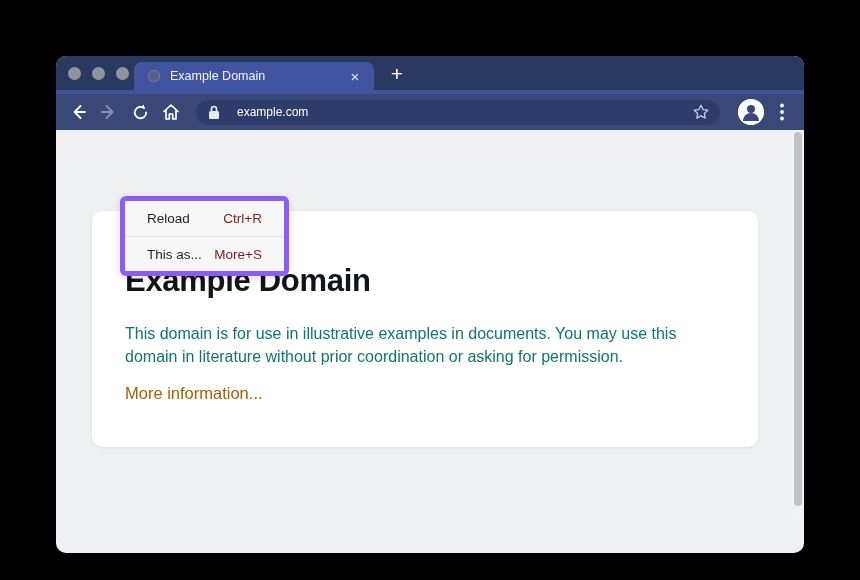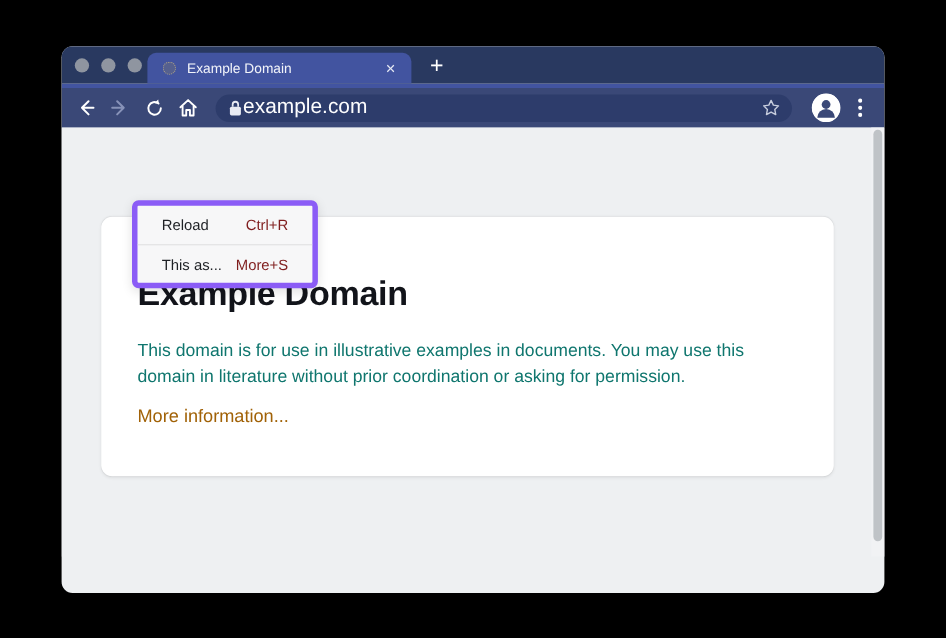--- a/index.html
+++ b/index.html
@@ -1,19 +1,19 @@
 <!DOCTYPE html>
 <html><head>
 <meta charset="utf-8">
 <style>
   * { margin: 0; padding: 0; box-sizing: border-box; }
   html, body { width: 860px; height: 580px; background: #000; overflow: hidden;
     font-family: "Liberation Sans", "DejaVu Sans", sans-serif; }
 
-  .browser-window { position: absolute; left: 56px; top: 42px; width: 748px; height: 497px;
+  .browser-window { position: absolute; left: 56px; top: 56px; width: 748px; height: 497px;
     border-radius: 10px; overflow: hidden; background: #eef0f2; }
 
   
   .tabbar { position: relative; height: 34px; background: #293960; }
   .tab-accent-line { height: 4px; background: #4254a0; }
   .traffic-lights { position: absolute; left: 12px; top: 11px; display: flex; gap: 11px; }
   .traffic-dot { width: 13px; height: 13px; border-radius: 50%; background: #8f95a0; }
   .tab { position: absolute; left: 78px; top: 6px; width: 240px; height: 28px;
     background: #4254a0; border-radius: 8px 8px 0 0; display: flex; align-items: center;
     padding: 0 10px 0 14px; }
@@ -28,21 +28,21 @@
     justify-content: center; }
 
   
   .toolbar { height: 36px; background: #3a4877; display: flex; align-items: center;
     padding: 0 10px 0 8px; }
   .nav-btn { width: 28px; height: 28px; display: flex; align-items: center;
     justify-content: center; margin-right: 3px; flex: 0 0 auto; }
   .nav-btn svg { display: block; }
   .urlbar { flex: 1 1 auto; height: 25px; margin: 0 10px 0 8px; background: #2d3c6b;
     border-radius: 13px; display: flex; align-items: center; padding: 0 10px 0 12px; }
-  .url-text { color: #fdfdfe; font-size: 19px; margin-left: 1px; flex: 1 1 auto; }
+  .url-text { color: #fdfdfe; font-size: 12px; margin-left: 17px; flex: 1 1 auto; }
   .avatar-btn { width: 26px; height: 26px; border-radius: 50%; background: #fff;
     display: flex; align-items: center; justify-content: center; overflow: hidden;
     margin: 0 6px 0 8px; flex: 0 0 auto; }
   .menu-dots-btn { width: 24px; height: 26px; display: flex; align-items: center;
     justify-content: center; flex: 0 0 auto; }
 
   
   .content { position: relative; height: 390px; background: #eef0f2; }
   .card { position: absolute; left: 36px; top: 81px; width: 666px; height: 236px;
     background: #fff; border-radius: 10px;

